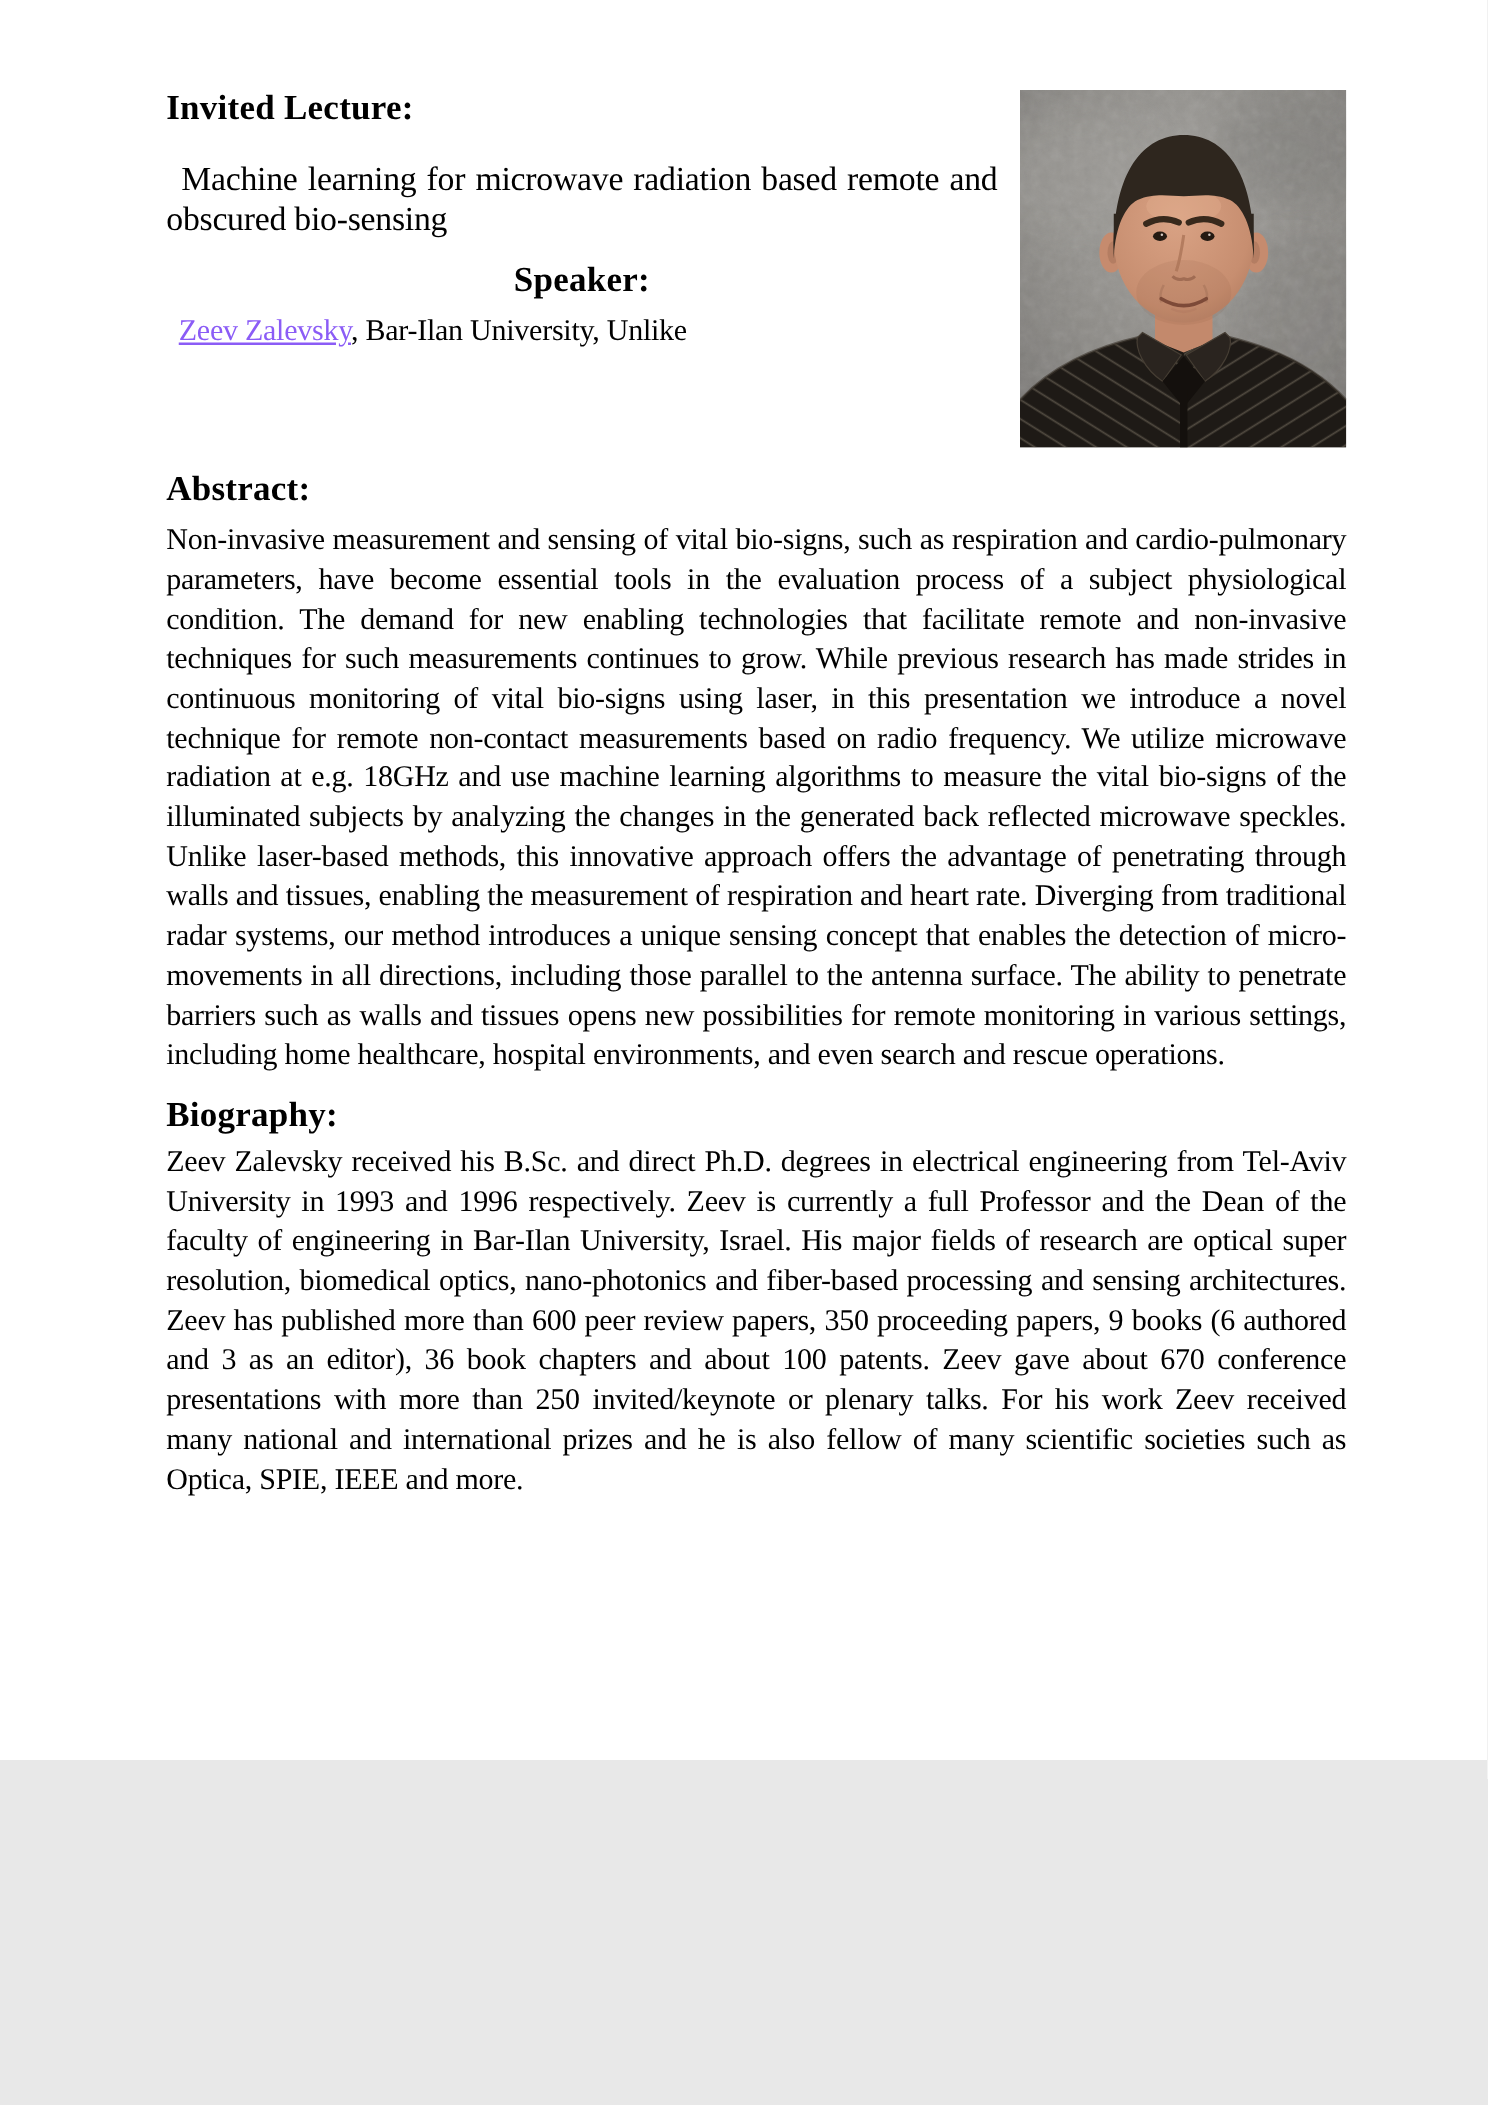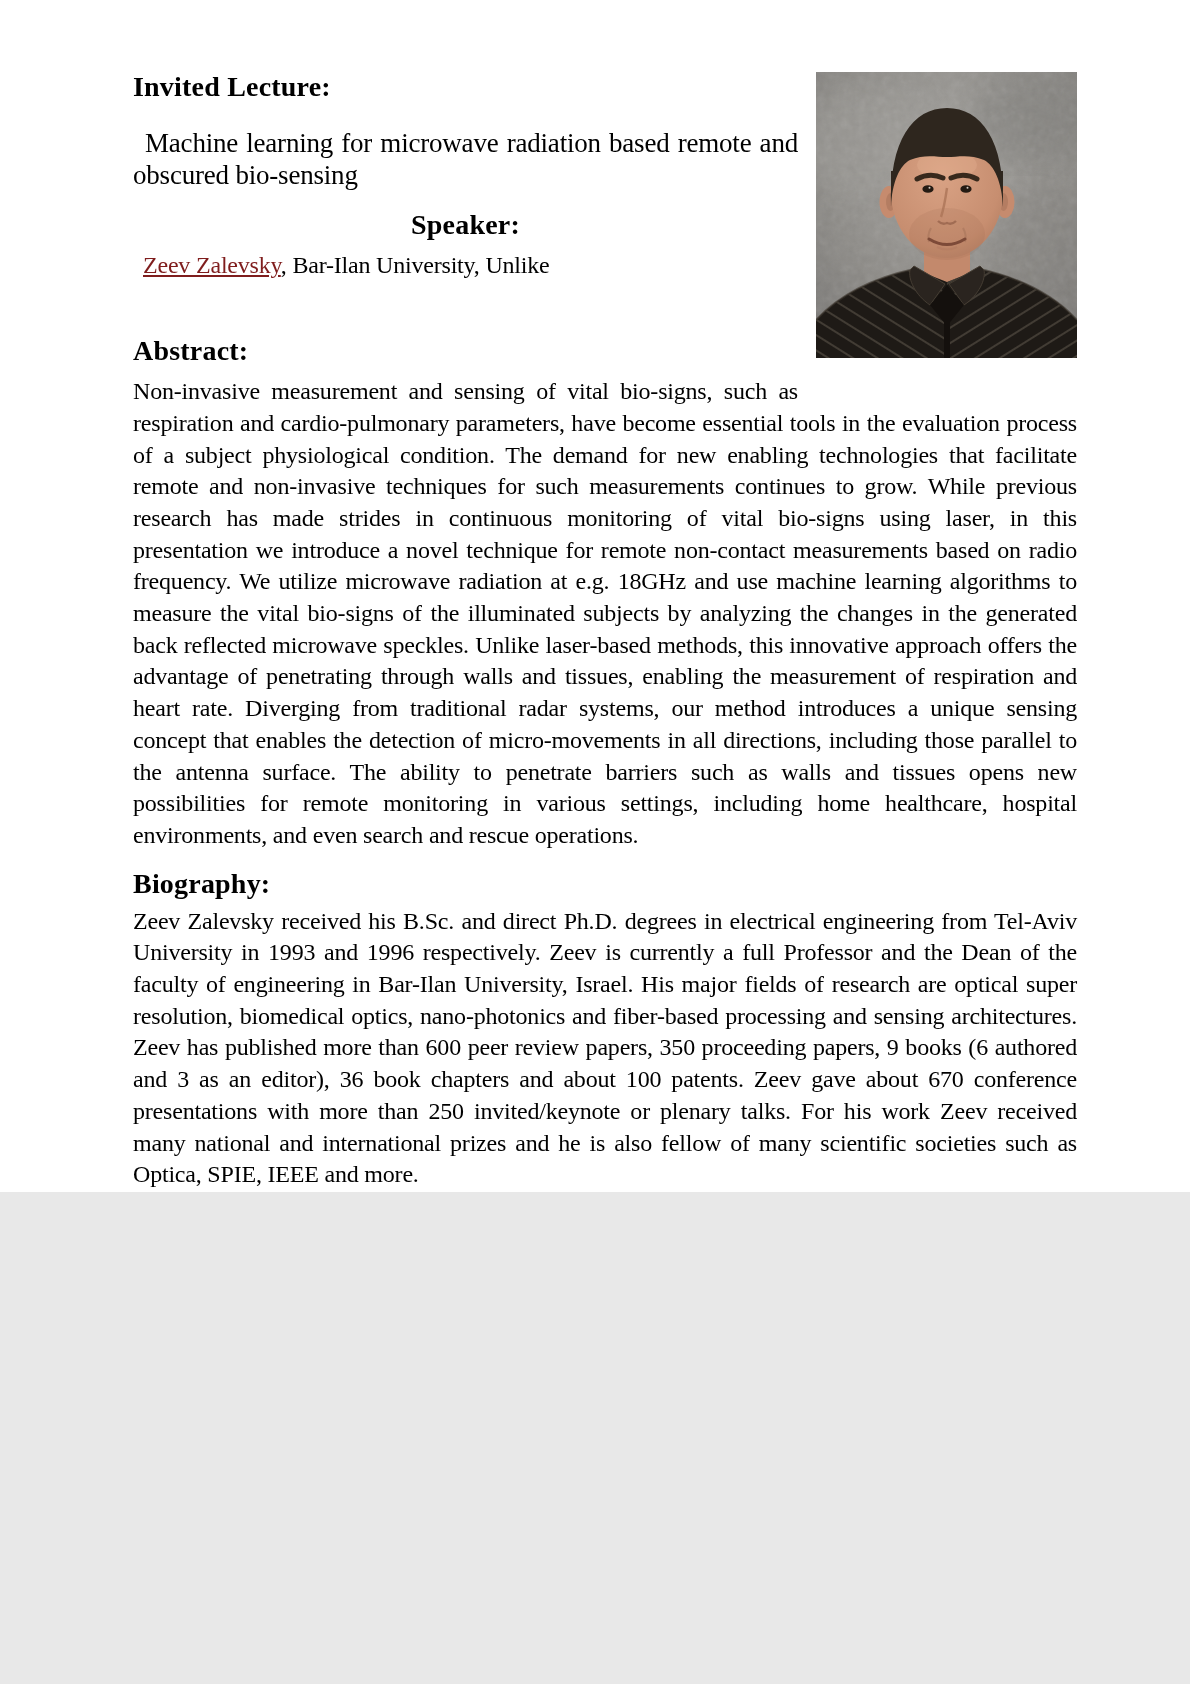--- a/index.html
+++ b/index.html
@@ -1,19 +1,19 @@
 <!DOCTYPE html>
 <html><head>
 <meta charset="utf-8">
 <style>
   html, body { margin: 0; padding: 0; background: #e8e8e8; }
   .page {
     position: relative;
     width: 1190px;
-    height: 1192px;
+    height: 1408px;
     margin: 0 auto;
     background: #ffffff;
     font-family: "Liberation Serif", "DejaVu Serif", serif;
     color: #000000;
     overflow: hidden;
   }
   .content {
     position: absolute;
     left: 133px;
     top: 70px;
@@ -43,25 +43,25 @@
   }
   .speaker-heading { margin-top: 17px; text-align: center; }
   .speaker-line {
     margin: 9px 0 0 0;
     padding-left: 10px;
     font-size: 24px;
     line-height: 31.7px;
     letter-spacing: -0.2px;
   }
   .speaker-line a {
-    color: #7f1d1d;
+    color: #8b5cf6;
     text-decoration: underline;
     cursor: pointer;
   }
-  .abstract-heading { margin-top: 52px; }
+  .abstract-heading { margin-top: 93px; }
   .body-par {
     margin: 9px 0 0 0;
     font-size: 24px;
     line-height: 31.7px;
     text-align: justify;
     letter-spacing: -0.2px;
   }
   .biography-heading { margin-top: 15px; }
   .bio-par { margin-top: 6px; }
   .footer {

